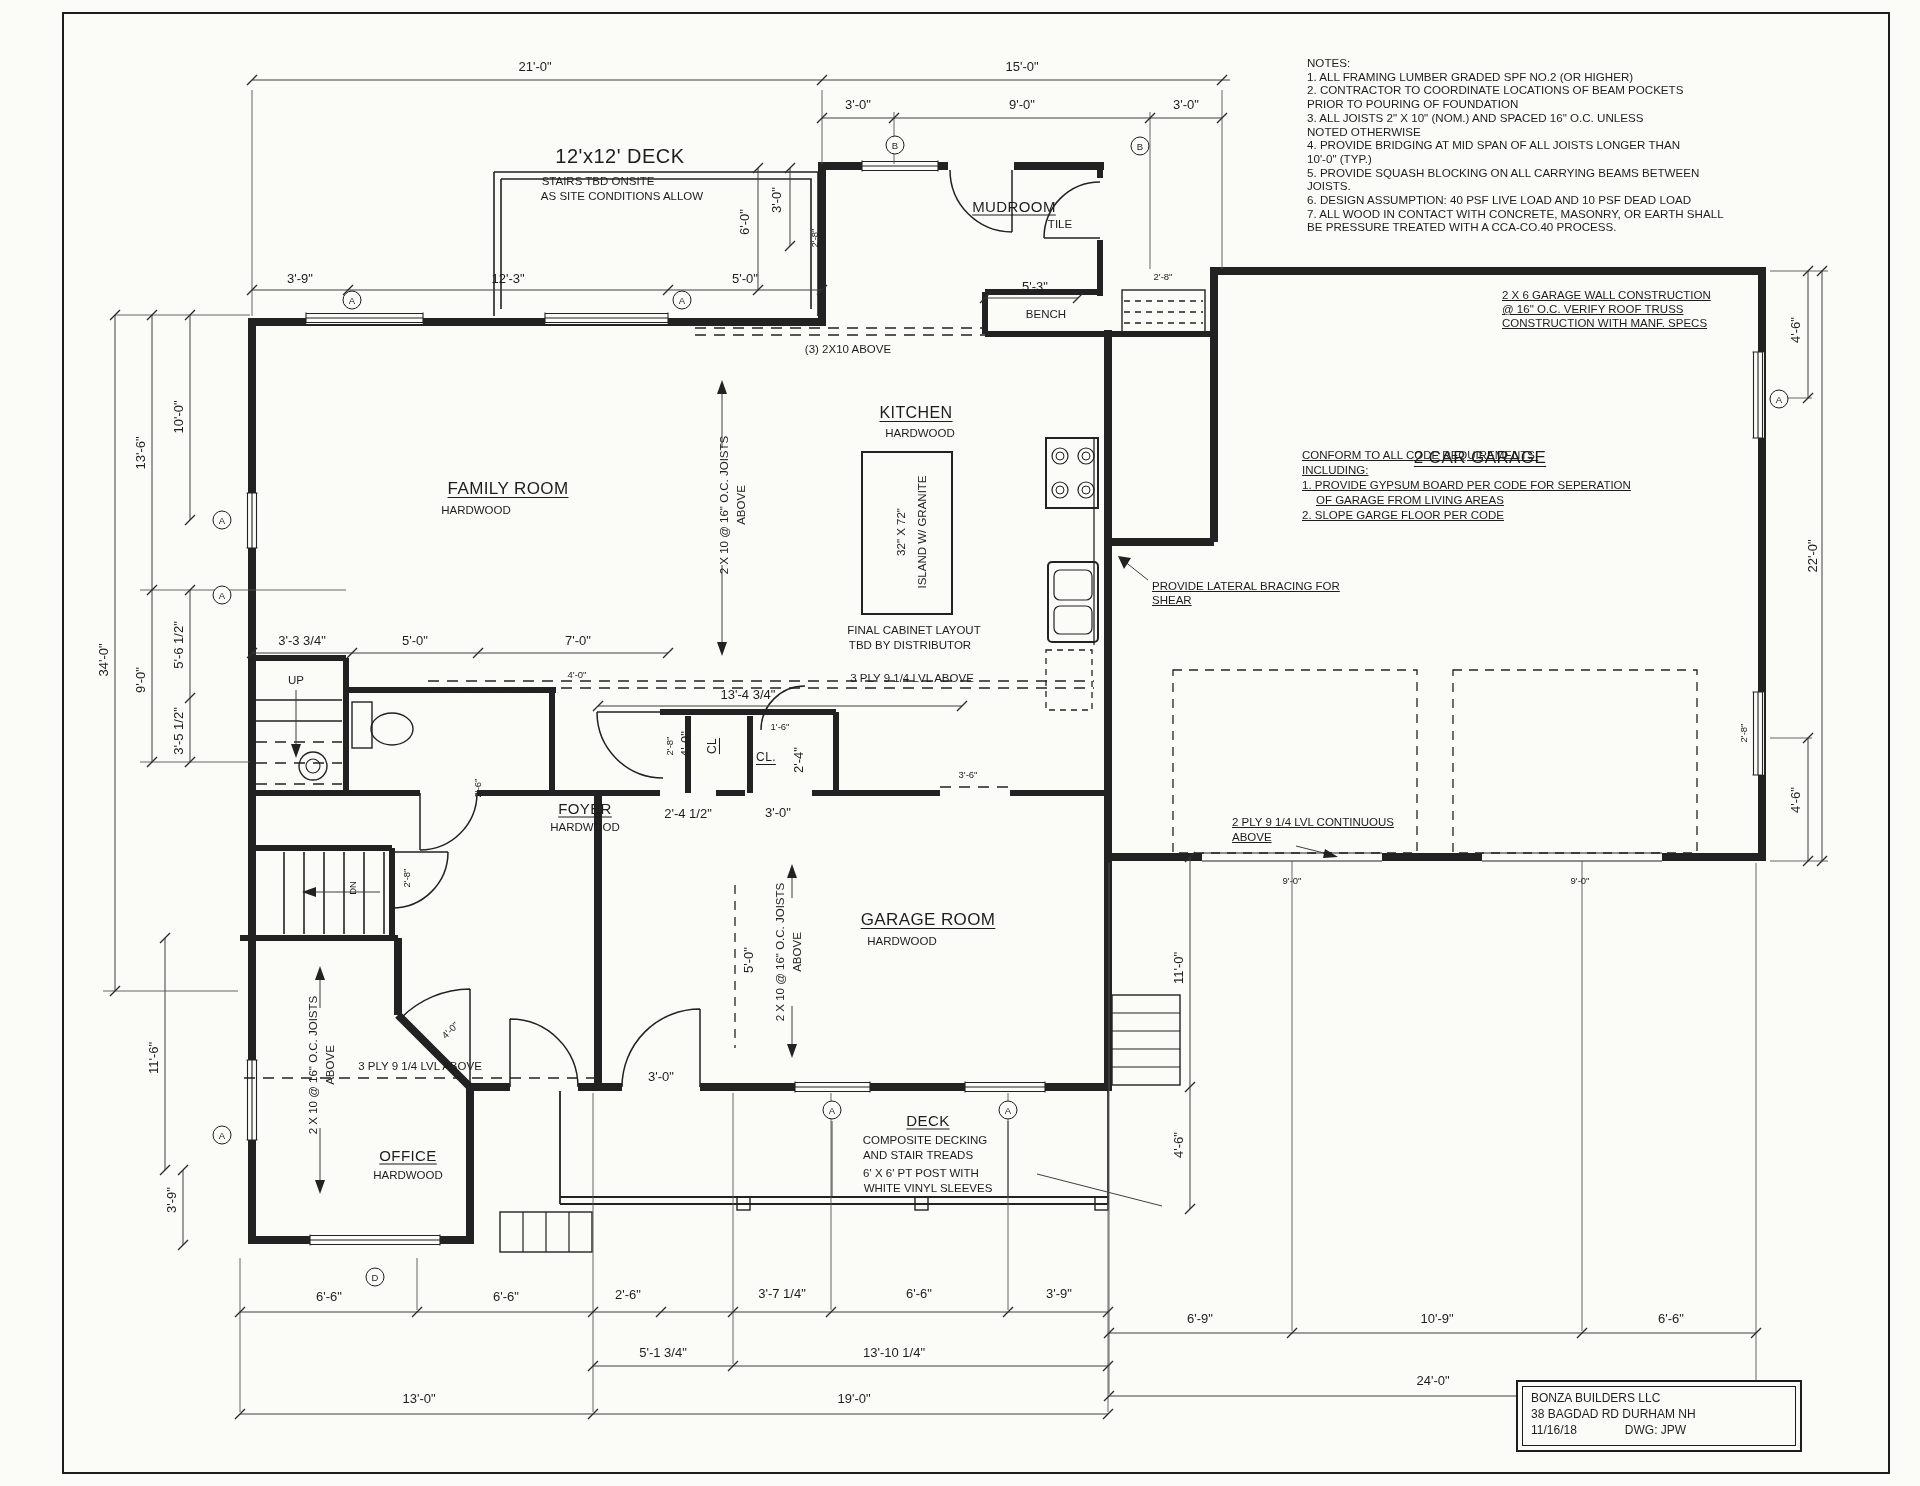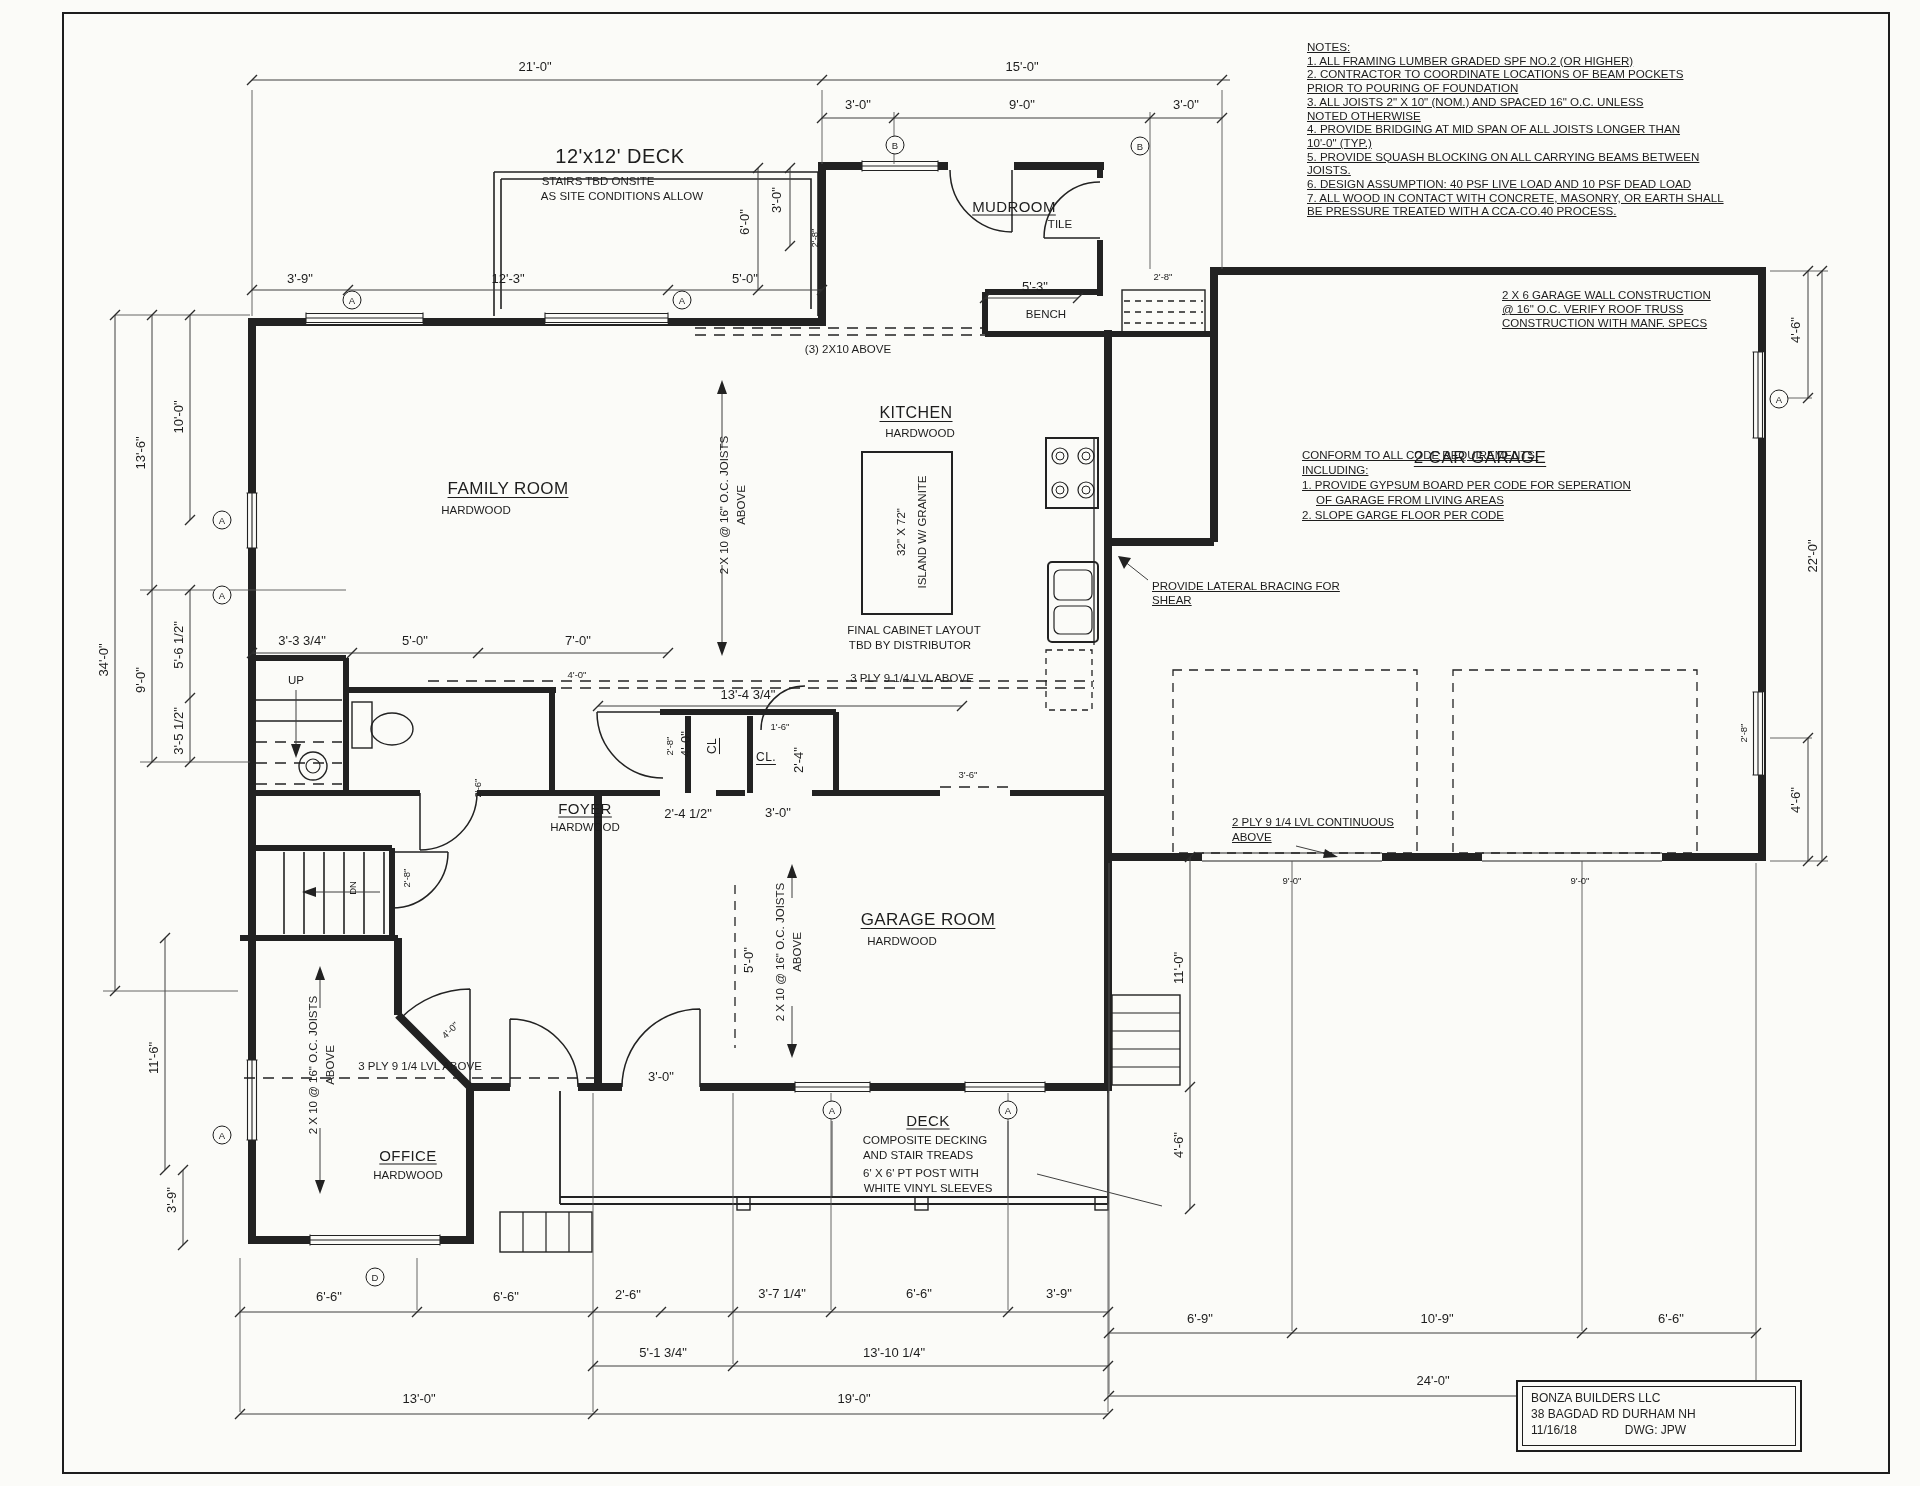--- a/index.html
+++ b/index.html
@@ -8,21 +8,21 @@
   .border{position:absolute;left:62px;top:12px;right:30px;bottom:12px;border:2.5px solid #1d1d1d;}
   svg.lines{position:absolute;left:0;top:0;}
   .lbl{position:absolute;white-space:nowrap;color:#1d1d1d;transform:translate(-50%,-50%);}
   .c-room{font-size:16px;letter-spacing:.4px;text-decoration:underline;text-underline-offset:3px;}
   .c-sub{font-size:11.5px;}
   .c-ann{font-size:11.5px;}
   .c-dim{font-size:13px;}
   .c-dimsm{font-size:9.5px;}
   .c-note{font-size:11.5px;text-decoration:underline;}
   .c-big{font-size:20px;letter-spacing:.5px;}
-  .notes{position:absolute;left:1307px;top:40px;font-size:11.6px;line-height:13.7px;white-space:pre-line;color:#1d1d1d;text-decoration:underline;}
+  .notes{position:absolute;left:1307px;top:56px;font-size:11.6px;line-height:13.7px;white-space:pre-line;color:#1d1d1d;}
   .main-title{position:absolute;left:96px;top:1392px;font-size:29px;letter-spacing:1px;color:#151515;
               border-bottom:2.5px solid #151515;padding:0 6px 3px 2px;}
   .tblock{position:absolute;left:1516px;top:1380px;width:286px;height:72px;border:2px solid #1d1d1d;
           background:#fbfbf8;box-sizing:border-box;padding:4px;}
   .tblock-inner{width:100%;height:100%;border:1.5px solid #1d1d1d;box-sizing:border-box;
                 padding:3px 0 10px 8px;font-size:12px;line-height:16px;}
   .tb-row{display:flex;gap:48px;}
   .marker{position:absolute;width:17px;height:17px;border:1.4px solid #1d1d1d;border-radius:50%;
           background:#fbfbf8;font-size:9.5px;display:flex;align-items:center;justify-content:center;
           transform:translate(-50%,-50%);}

